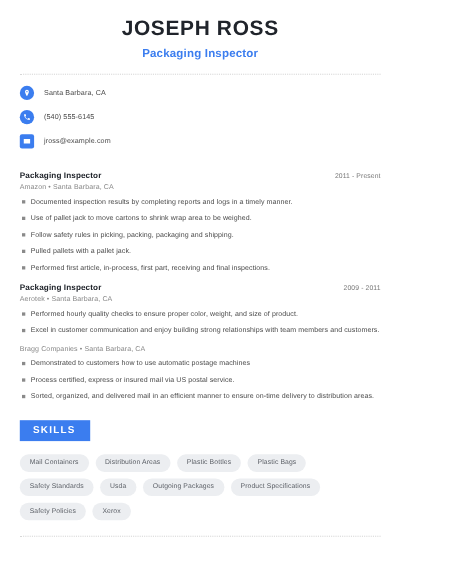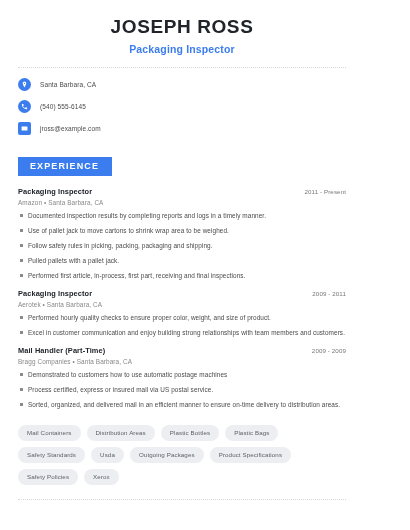--- a/index.html
+++ b/index.html
@@ -205,21 +205,20 @@
         <svg width="7" height="7" viewBox="0 0 24 24" fill="#ffffff">
           <path d="M2 5h20v14H2V5zm10 8L3.2 6.6h17.6L12 13z"></path>
         </svg>
       </span>
       <span class="contact-text">jross@example.com</span>
     </div>
 
   </div>
 
   <div class="section section-exp">
-    <span class="badge">EXPERIENCE</span>
 
     <div class="jobs">
 
       <div class="job">
         <div class="job-head">
           <span class="job-role">Packaging Inspector</span>
           <span class="job-dates">2011 - Present</span>
         </div>
         <div class="job-meta">Amazon • Santa Barbara, CA</div>
         <ul class="bullets">
@@ -237,36 +236,33 @@
           <span class="job-dates">2009 - 2011</span>
         </div>
         <div class="job-meta">Aerotek • Santa Barbara, CA</div>
         <ul class="bullets">
           <li>Performed hourly quality checks to ensure proper color, weight, and size of product.</li>
           <li>Excel in customer communication and enjoy building strong relationships with team members and customers.</li>
         </ul>
       </div>
 
       <div class="job">
-        <div class="job-head">
-          <span class="job-role">Mail Handler (Part-Time)</span>
-          <span class="job-dates">2009 - 2009</span>
-        </div>
         <div class="job-meta">Bragg Companies • Santa Barbara, CA</div>
         <ul class="bullets">
           <li>Demonstrated to customers how to use automatic postage machines</li>
           <li>Process certified, express or insured mail via US postal service.</li>
           <li>Sorted, organized, and delivered mail in an efficient manner to ensure on-time delivery to distribution areas.</li>
         </ul>
       </div>
 
     </div>
   </div>
 
   <div class="section section-skills">
+    <span class="badge">SKILLS</span>
 
     <div class="skills-wrap">
       <span class="skill-chip">Mail Containers</span>
       <span class="skill-chip">Distribution Areas</span>
       <span class="skill-chip">Plastic Bottles</span>
       <span class="skill-chip">Plastic Bags</span>
       <span class="skill-chip">Safety Standards</span>
       <span class="skill-chip">Usda</span>
       <span class="skill-chip">Outgoing Packages</span>
       <span class="skill-chip">Product Specifications</span>

